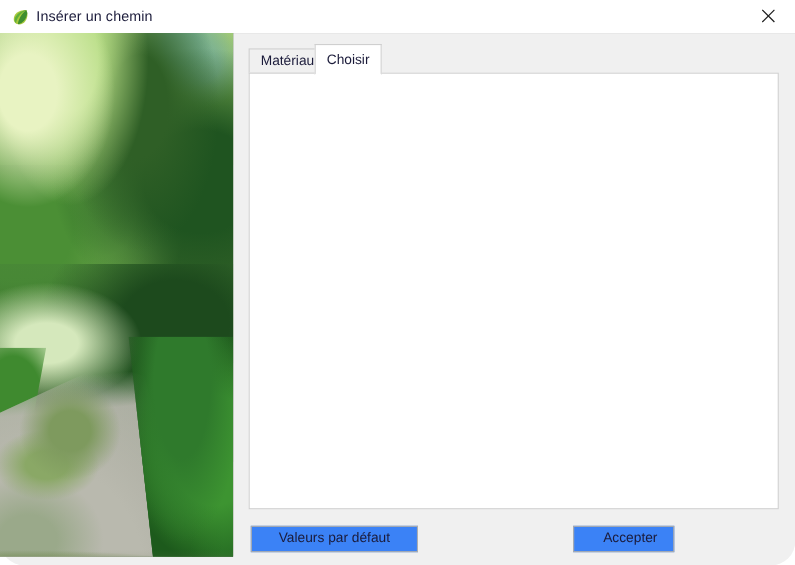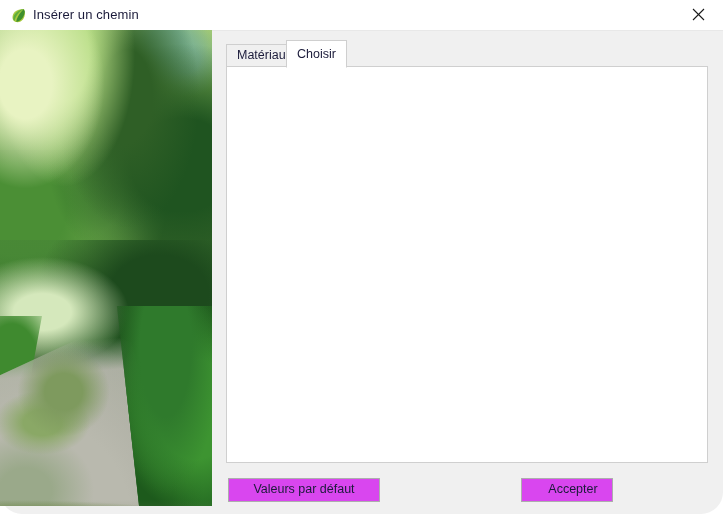--- a/index.html
+++ b/index.html
@@ -311,21 +311,21 @@
     font-size: 12.5px;
     color: #a6a6a6;
     white-space: nowrap;
   }
 
   
   .dlgbtn {
     position: absolute;
     height: 24px;
     box-sizing: border-box;
-    background: #d946ef;
+    background: #3b82f6;
     border: 1px solid #adadad;
     font-size: 12.5px;
     color: #1b1b3a;
     text-align: center;
     padding-top: 3px;
     cursor: default;
     white-space: nowrap;
   }
   #btn-defaults { left: 228px; top: 478px; width: 152px; }
   #btn-accept   { left: 521px; top: 478px; width: 92px; padding-left: 12px; }

